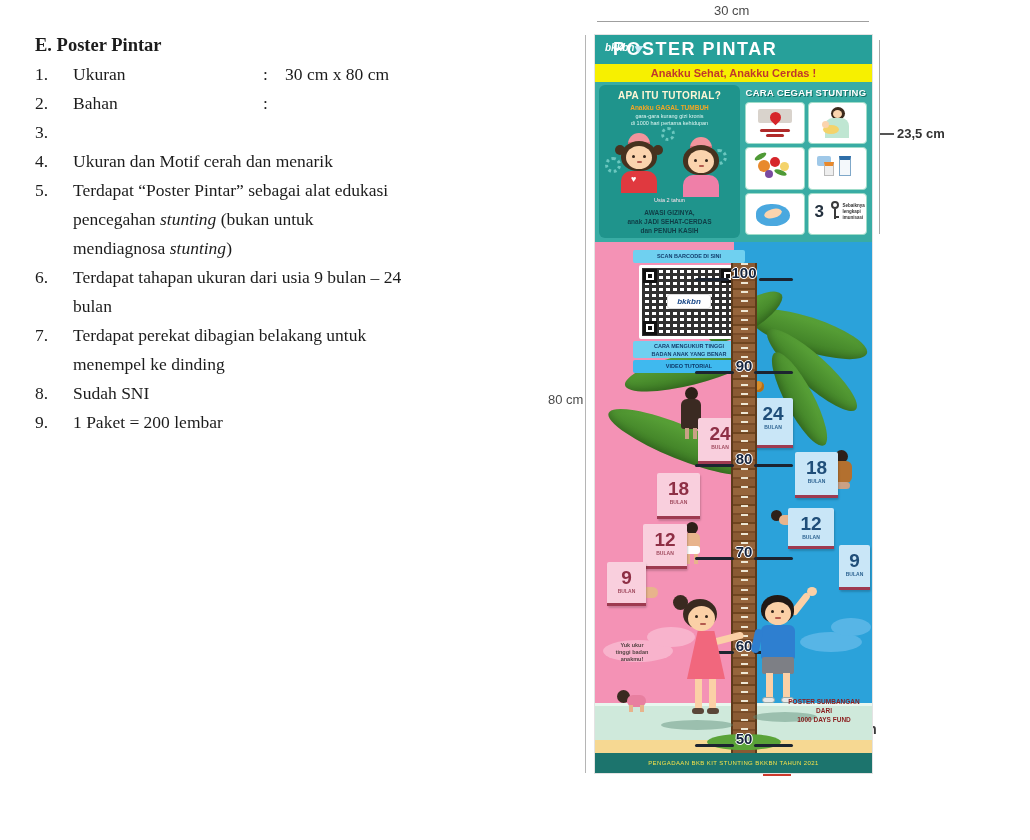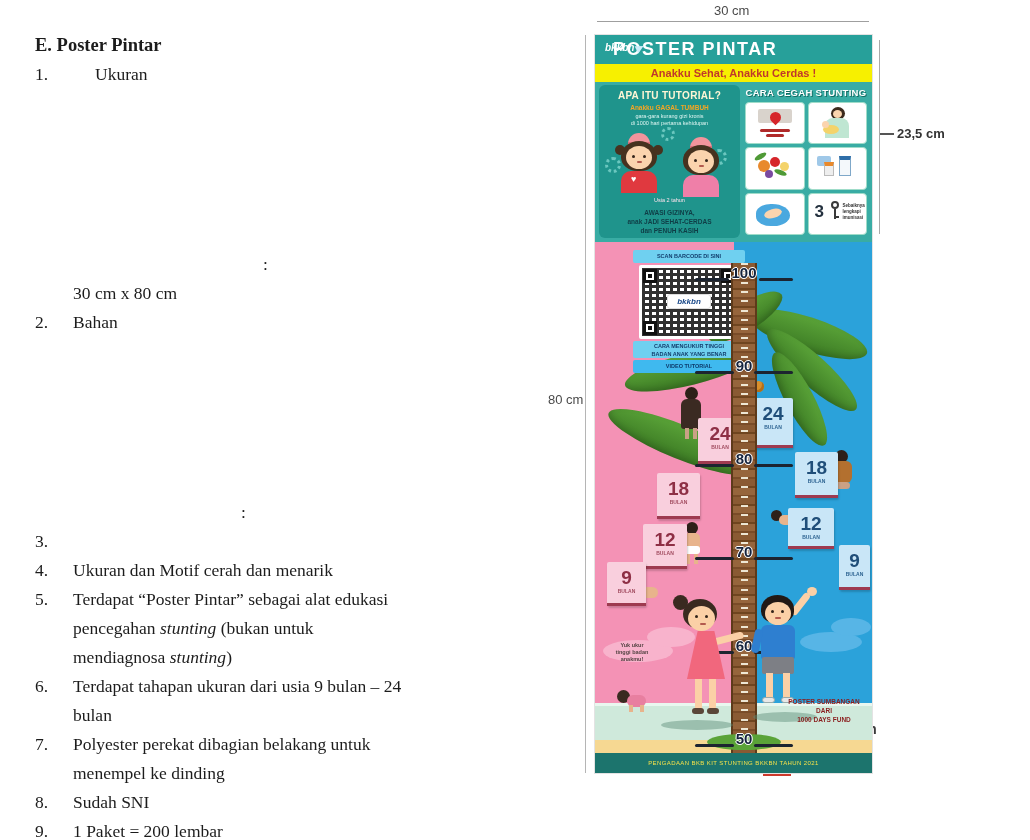--- a/index.html
+++ b/index.html
@@ -7,21 +7,21 @@
     font-family:"Liberation Sans","DejaVu Sans",sans-serif; }
   .abs { position:absolute; }
 
   
   .spec { position:absolute; left:35px; top:30px; width:500px;
     font-family:"Liberation Serif","DejaVu Serif",serif; color:#1c1c1c; font-size:17.5px; line-height:29px; }
   .spec-heading { font-weight:bold; font-size:18.5px; line-height:30px; }
   .spec-sub { line-height:30px; }
   .spec-row { display:flex; align-items:flex-start; }
   .spec-num { width:38px; flex:0 0 38px; }
-  .spec-2col { display:flex; align-items:flex-end;flex-direction:column; }
+  .spec-2col { display:flex; align-items:flex-end; }
   .spec-label { width:190px; flex:0 0 190px; }
   .spec-colon { width:22px; flex:0 0 22px; }
   .spec-value { width:212px; }
   .spec-text { width:330px; }
   .it { font-style:italic; }
 
   
   .dim-label { color:#4a4a4a; font-size:13px; }
   .line-h { background:#9f9f9f; height:1px; }
   .line-v { background:#b5b5b5; width:1px; }
@@ -175,21 +175,21 @@
     <div class="spec-text"><span>Terdapat “Poster Pintar” sebagai alat edukasi pencegahan </span><span class="it">stunting</span><span> (bukan untuk mendiagnosa </span><span class="it">stunting</span><span>)</span></div>
   </div>
 
   <div class="spec-row">
     <span class="spec-num">6.</span>
     <div class="spec-text">Terdapat tahapan ukuran dari usia 9 bulan – 24 bulan</div>
   </div>
 
   <div class="spec-row">
     <span class="spec-num">7.</span>
-    <div class="spec-text">Polyester perekat dibagian belakang untuk menempel ke dinding</div>
+    <div class="spec-text">Terdapat perekat dibagian belakang untuk menempel ke dinding</div>
   </div>
 
   <div class="spec-row">
     <span class="spec-num">8.</span>
     <div class="spec-text">Sudah SNI</div>
   </div>
 
   <div class="spec-row">
     <span class="spec-num">9.</span>
     <div class="spec-text">1 Paket = 200 lembar</div>

